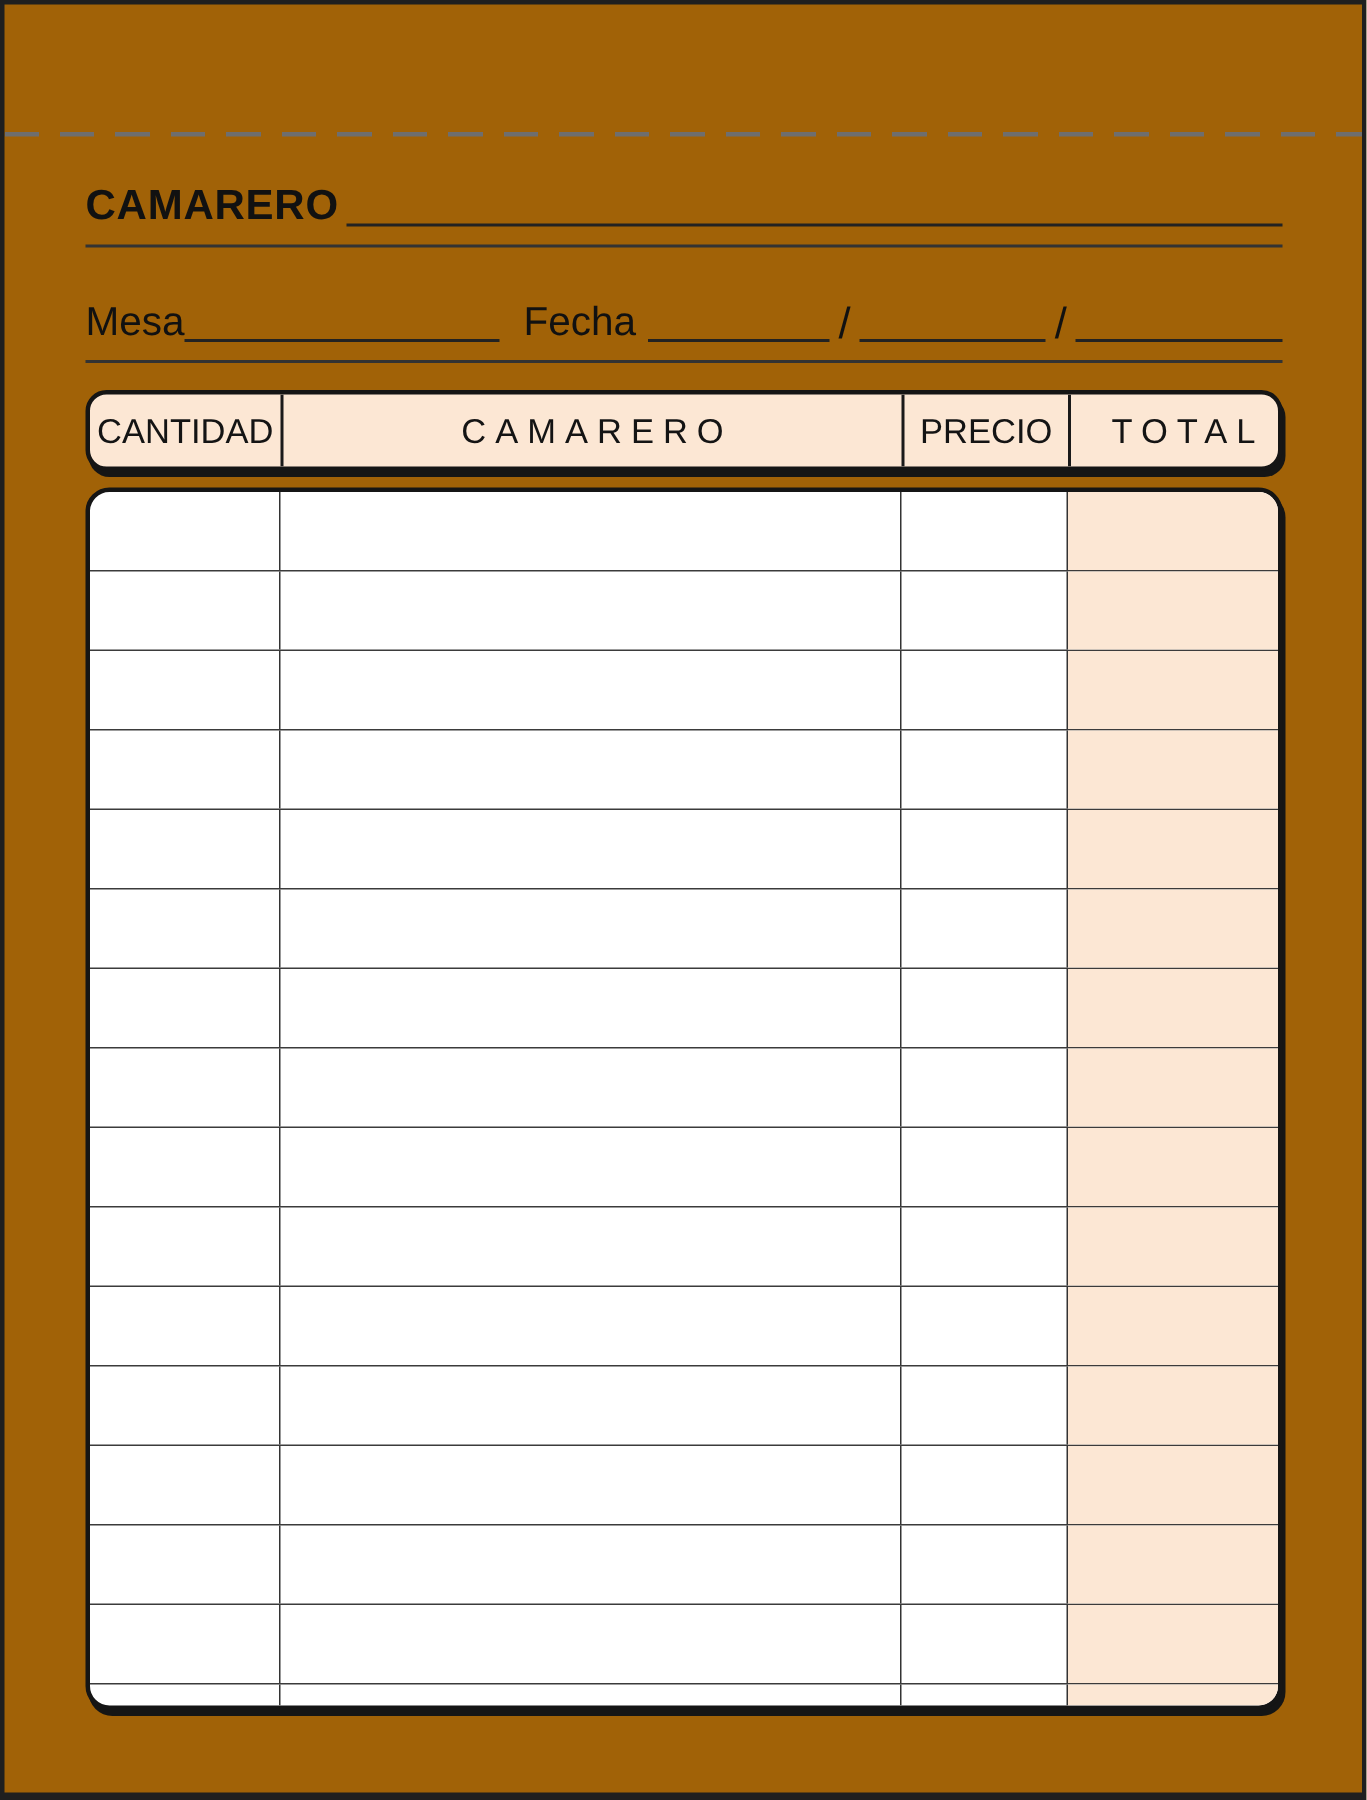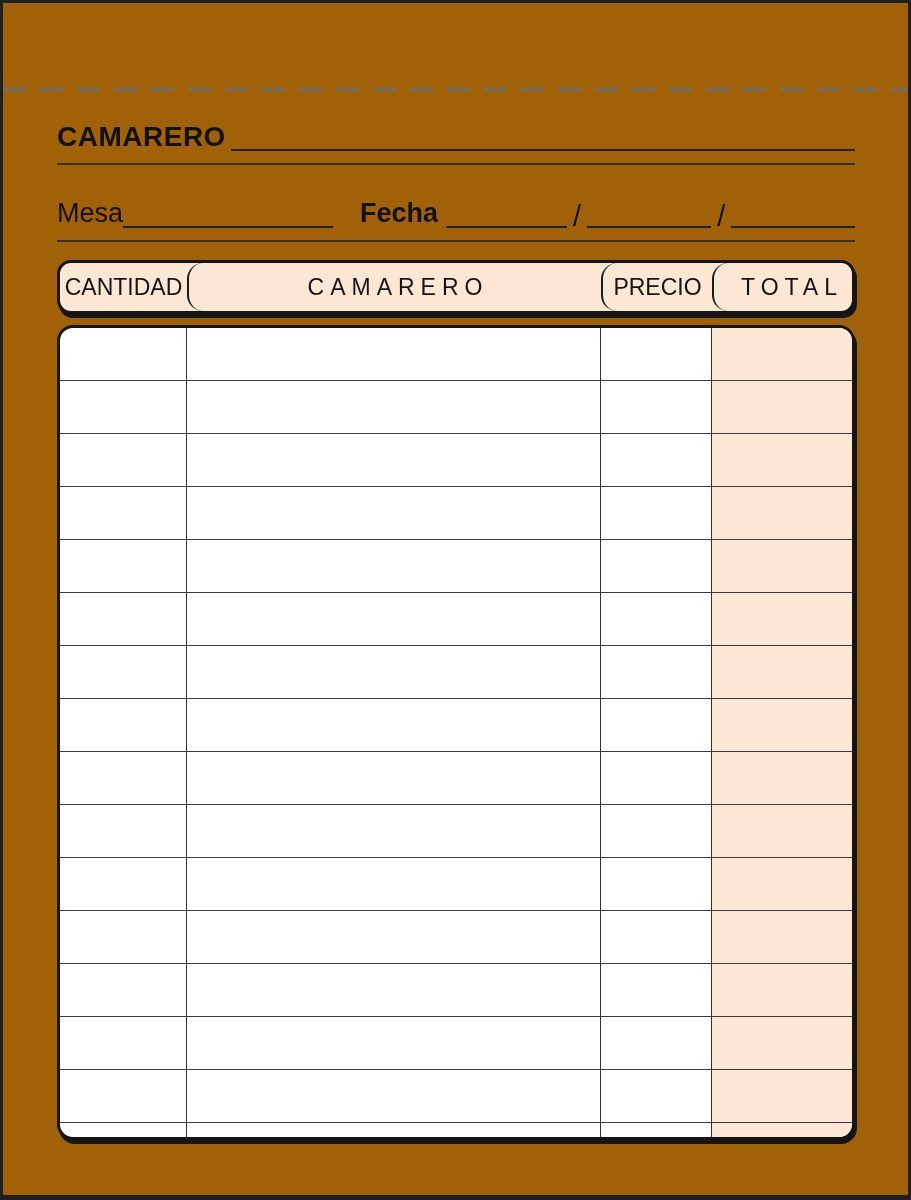--- a/index.html
+++ b/index.html
@@ -37,46 +37,46 @@
     display: inline-block;
     border-bottom: 2px solid #222;
     align-self: stretch;
   }
   .camarero-row .blank-line { flex: 1; margin-left: 5px; }
 
   .full-line { border-bottom: 2px solid #333; margin-top: 12px; }
 
   
   .mesa-row {
-    display: flex; align-items: flex-start;
+    display: flex; align-items: center;
     height: 28px; margin-top: 35px;
     font-size: 27px; line-height: 1;
   }
   .mesa-row .label { white-space: nowrap; }
   .line-mesa   { width: 210px; }
-  .fecha-label { margin-left: 27px; font-weight: bold; }
+  .fecha-label { margin-left: 16px; }
   .line-f1 { width: 121px; margin-left: 8px; }
   .line-f2 { width: 124px; }
   .line-f3 { flex: 1; }
   .slash { padding: 0 6px; font-size: 29px; transform: translateY(2px); }
 
   
   .order-header {
     margin-top: 18px;
     height: 54px;
     display: flex;
     background: #fce7d4;
     border: 3px solid #151515;
     border-radius: 14px;
     box-shadow: 2px 4px 0 #151515;
     overflow: hidden;
   }
   .hcell {
     display: flex; align-items: center; justify-content: center;
-    font-size: 23px; color: #141414; white-space: nowrap; border-radius: 16px;
+    font-size: 23px; color: #141414; white-space: nowrap;
   }
   .hcell + .hcell { border-left: 2px solid #1a1a1a; }
   .w-cantidad { width: 127px; flex: 0 0 auto; }
   .w-concepto { flex: 1 1 auto; }
   .w-precio   { width: 111px; flex: 0 0 auto; }
   .w-total    { width: 140px; flex: 0 0 auto; }
   .hcell.w-concepto { letter-spacing: 6px; padding-left: 6px; }
   .hcell.w-total    { letter-spacing: 6px; padding-left: 18px; }
 
   

